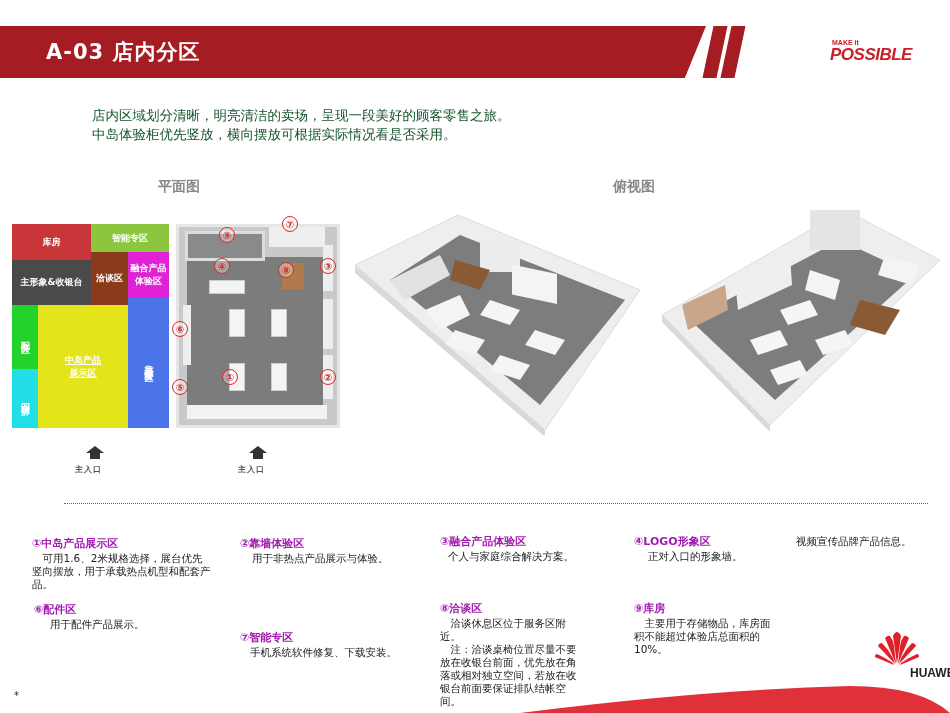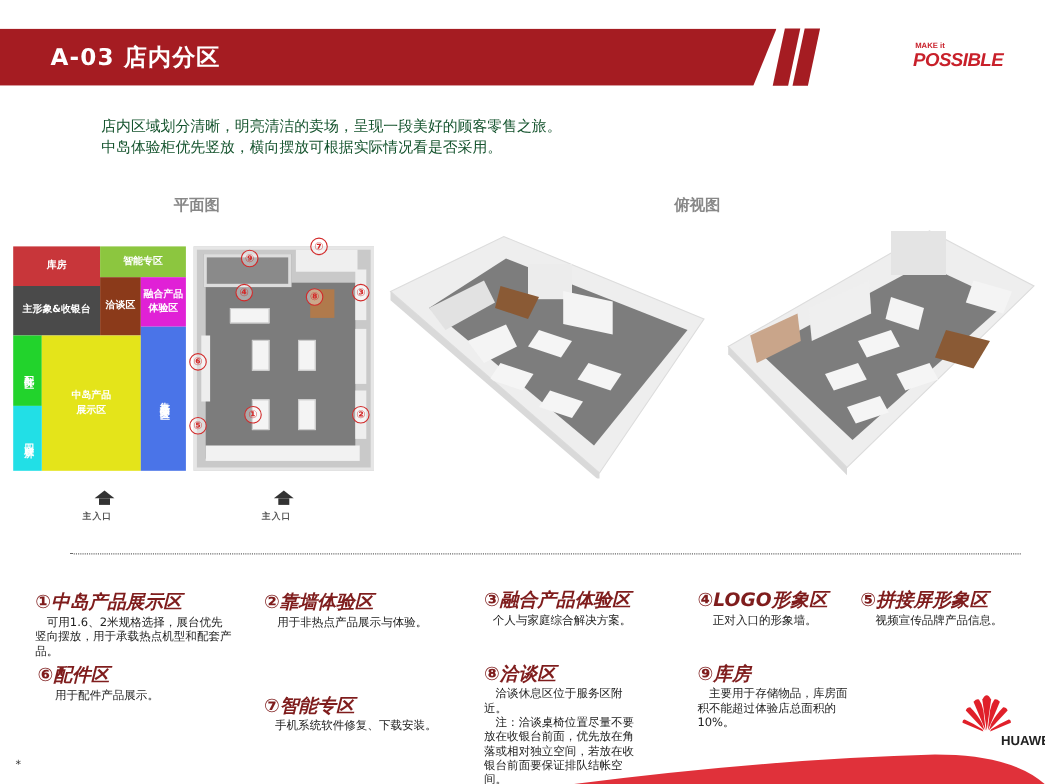--- a/index.html
+++ b/index.html
@@ -42,21 +42,21 @@
   .entrance .stem { width: 10px; height: 6px; background: #333; margin: 0 auto; }
   .entrance .lbl { font-size: 8px; color: #555; margin-top: 5px; letter-spacing: 1px; }
 
   
   .render { position: absolute; }
 
   .divider { position: absolute; left: 64px; top: 503px; width: 864px; border-top: 1px dotted #666; }
 
   
   .legend { position: absolute; }
-  .legend .ttl { font-size: 17px; font-weight: bold; color: #7f1d1d; white-space: nowrap; font-style: italic; }
+  .legend .ttl { font-size: 11px; font-weight: bold; color: #a21caf; white-space: nowrap; }
   .legend .desc { font-size: 10.5px; line-height: 13px; color: #222; margin-top: 1px; }
 
   
   .hw-logo { position: absolute; left: 874px; top: 630px; width: 46px; height: 36px; }
   .hw-text { position: absolute; left: 875px; top: 666px; font-size: 12px; font-weight: bold; color: #222; font-family: "Liberation Sans", sans-serif; padding-left: 35px; }
   .footer-star { position: absolute; left: 14px; top: 690px; font-size: 10px; color: #222; }
   .footer-wave { position: absolute; left: 0; top: 680px; width: 950px; height: 33px; }
 </style>
 </head>
 <body>
@@ -77,21 +77,21 @@
 <div class="section-label" style="left:613px; top:178px;">俯视图</div>
 
 <div class="zone-map">
   <div class="zone" style="left:0;top:0;width:79px;height:36px;background:#c8363a;">库房</div>
   <div class="zone" style="left:79px;top:0;width:78px;height:28px;background:#8cc63f;">智能专区</div>
   <div class="zone" style="left:0;top:36px;width:79px;height:45px;background:#4a4a4a;">主形象&amp;收银台</div>
   <div class="zone" style="left:79px;top:28px;width:37px;height:53px;background:#8b3a1a;">洽谈区</div>
   <div class="zone" style="left:116px;top:28px;width:41px;height:45px;background:#e021d6;">融合产品体验区</div>
   <div class="zone vert" style="left:0;top:81px;width:26px;height:64px;background:#22d32c;">配件区</div>
   <div class="zone" style="left:26px;top:81px;width:90px;height:123px;background:#e4e41a;">
-    <span style="width:40px;">中岛产品展示区</span>
+    <span style="width:40px;text-decoration:underline;">中岛产品展示区</span>
   </div>
   <div class="zone vert" style="left:116px;top:73px;width:41px;height:131px;background:#4a74e8;">靠墙体验区</div>
   <div class="zone vert" style="left:0;top:145px;width:26px;height:59px;background:#22dfe6;">四联屏</div>
 </div>
 
 <div class="floor">
   <div class="gray"></div>
   <div class="room9"></div>
   <div class="top-right"></div>
   <div class="counter"></div>
@@ -169,21 +169,20 @@
 </div>
 <div class="legend" style="left:440px;top:534px;width:180px;">
   <div class="ttl">③融合产品体验区</div>
   <div class="desc" style="padding-left:8px;">个人与家庭综合解决方案。</div>
 </div>
 <div class="legend" style="left:634px;top:534px;width:140px;">
   <div class="ttl">④LOGO形象区</div>
   <div class="desc" style="padding-left:14px;">正对入口的形象墙。</div>
 </div>
 <div class="legend" style="left:782px;top:534px;width:160px;">
-  <div class="ttl">⑤拼接屏形象区</div>
   <div class="desc" style="padding-left:14px;">视频宣传品牌产品信息。</div>
 </div>
 <div class="legend" style="left:34px;top:602px;width:180px;">
   <div class="ttl">⑥配件区</div>
   <div class="desc" style="padding-left:16px;">用于配件产品展示。</div>
 </div>
 <div class="legend" style="left:240px;top:630px;width:190px;">
   <div class="ttl">⑦智能专区</div>
   <div class="desc" style="padding-left:10px;">手机系统软件修复、下载安装。</div>
 </div>

